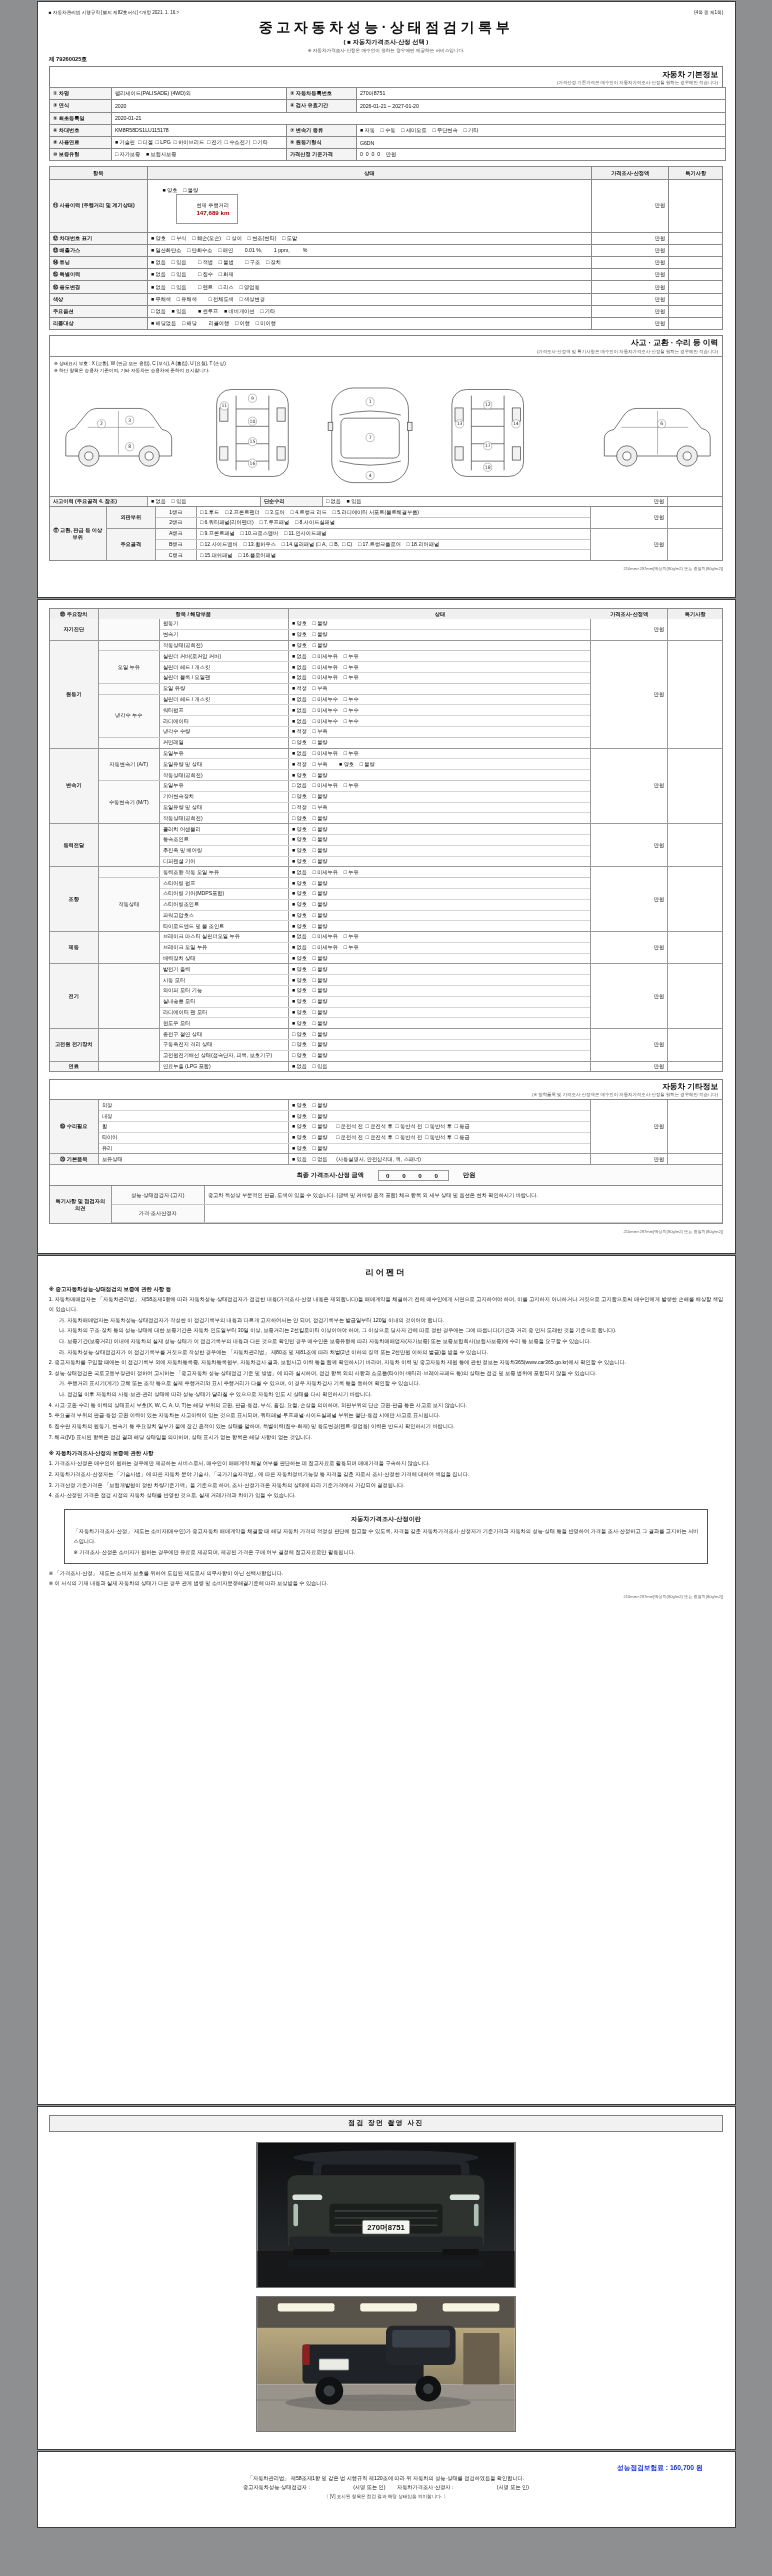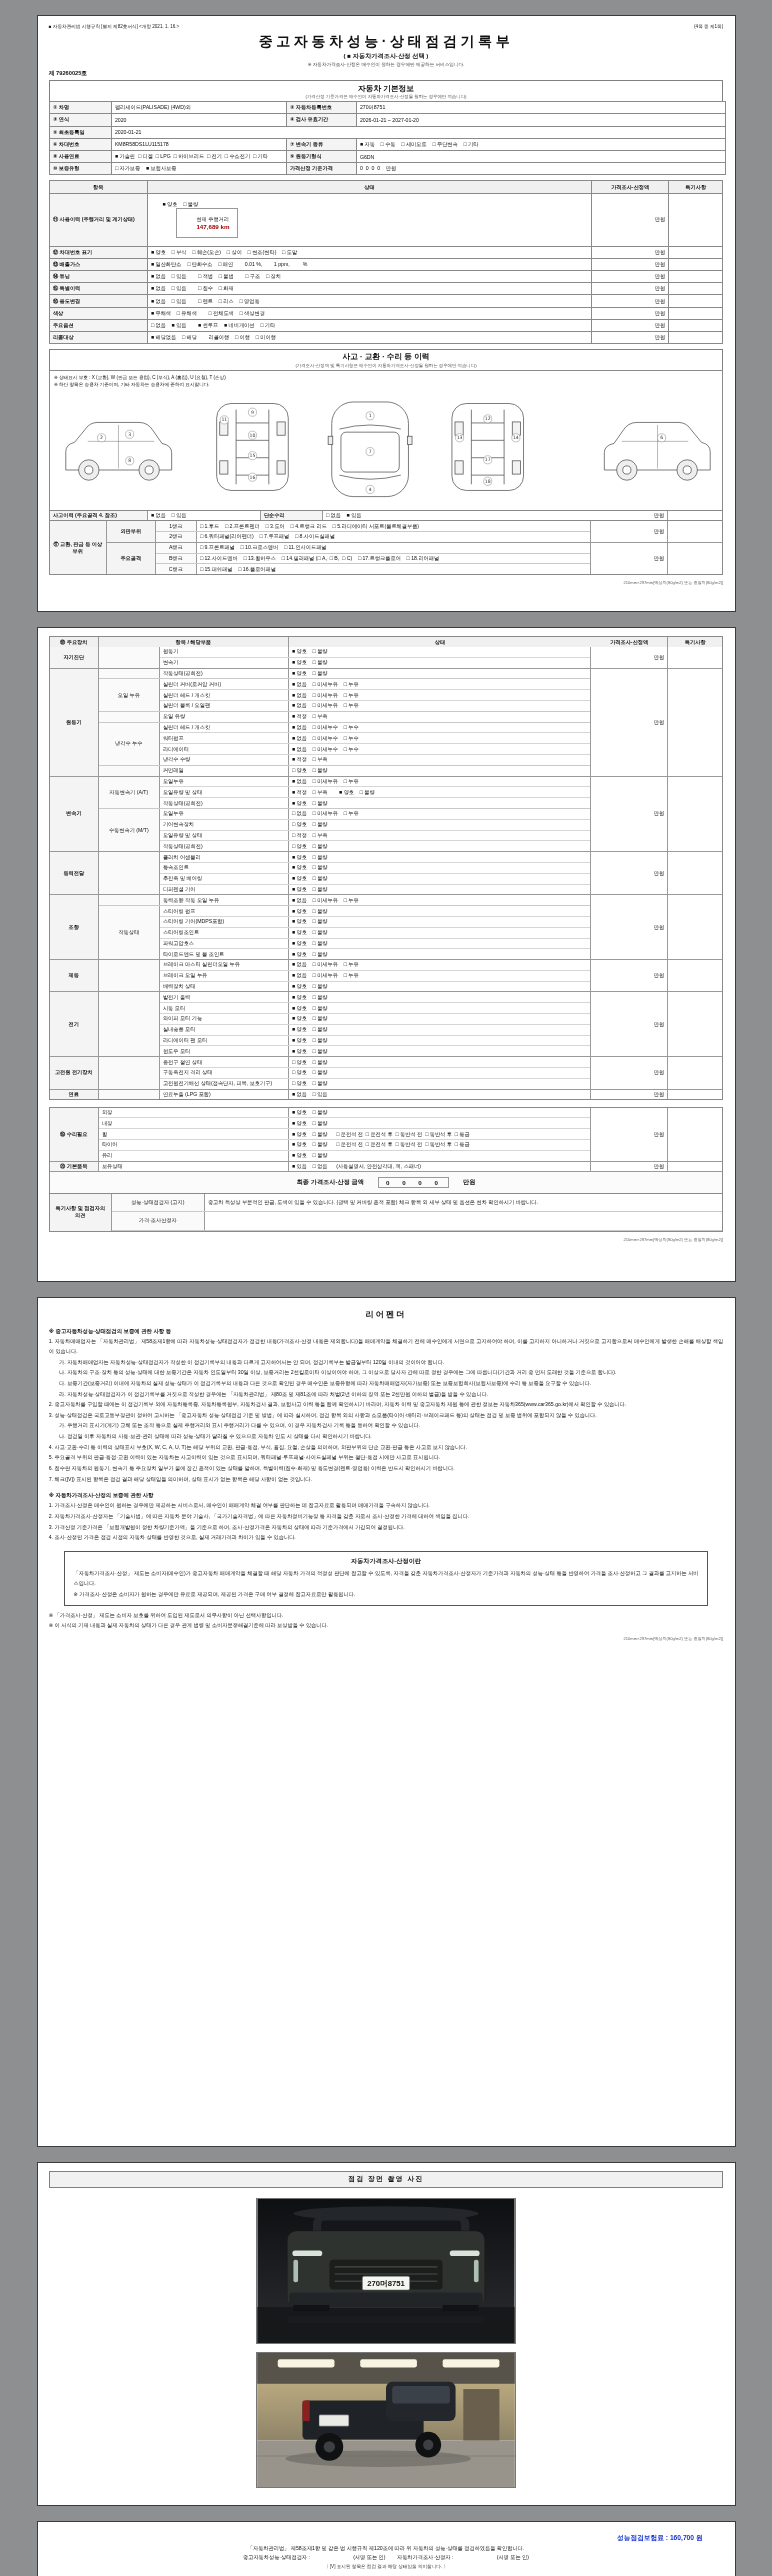--- a/index.html
+++ b/index.html
@@ -1,24 +1,24 @@
 <!DOCTYPE html>
 <html style="font-size:8.2px"><head>
 <meta charset="utf-8">
 <style>
   html,body{margin:0;padding:0;}
   body{background:#8e8f90;font-family:"Liberation Sans","DejaVu Sans",sans-serif;color:#111;}
-  .sheet{width:699px;margin:15px auto;background:#fff;border:0.5px solid #3c3c3c;padding:8.2px 11.3px;box-sizing:border-box;}
+  .sheet{width:699px;margin:1px auto;background:#fff;border:0.5px solid #3c3c3c;padding:8.2px 11.3px;box-sizing:border-box;}
   .sheet1{min-height:597px;} .sheet2{min-height:655px;} .sheet3{min-height:850px;} .sheet4{min-height:326px;} .sheet5{min-height:77px;}
   .topline{display:flex;justify-content:space-between;font-size:4.6px;color:#222;margin-bottom:4.1px;}
   .doc-title{text-align:center;font-size:14px;font-weight:bold;letter-spacing:3.6px;margin:1px 0 1px;}
   .doc-sub{text-align:center;font-size:6.2px;font-weight:bold;margin:1px 0;}
   .doc-note{text-align:center;font-size:4.6px;color:#444;margin-bottom:3.1px;}
   .doc-no{font-size:5.7px;font-weight:bold;margin:2.1px 0 2.1px;}
-  .sec-head{border:0.5px solid #808080;border-bottom:none;padding:2.1px 4.1px;text-align:center;background:#fff;}
+  .sec-head{border:0.5px solid #808080;border-bottom:none;padding:2.1px 4.1px;text-align:right;background:#fff;}
   .sec-head .t{font-size:7.7px;font-weight:bold;}
   .sec-head .s{font-size:4.4px;color:#555;margin-top:0.5px;}
   table.f{width:100%;border-collapse:collapse;font-size:5.2px;table-layout:fixed;}
   table.f td{border:0.5px solid #8a8a8a;padding:1.5px 3.1px;height:8.2px;overflow:hidden;white-space:pre-wrap;word-break:break-all;}
   td.lbl{background:#f4f4f4;font-weight:bold;}
   td.amt{text-align:right;}
   .red{color:#a00000;font-weight:bold;font-size:6.2px;}
   .blue{color:#1733cf;font-weight:bold;}
   .mile-box{display:inline-block;border:0.5px solid #999;padding:1px 5.2px;margin-left:13.4px;}
   .legend{font-size:4.6px;margin:2.1px 1px;}
@@ -741,20 +741,24 @@
               </div>
             </div>
           <div class="ic w-amt">만원</div>
           <div class="ic w-note"></div>
         </div>
       </div>
   </div>
 
   <div style="height:6.2px"></div>
 
+  <div class="sec-head">
+    <div class="t">자동차 기타정보</div>
+    <div class="s">(※ 장착품목 및 가격조사·산정액은 매수인이 자동차가격조사·산정을 원하는 경우에만 적습니다)</div>
+  </div>
   <div class="ftbl">
     <div>
 
         <div class="grp">
           <div class="ic devcell cent w-dev" style="white-space:normal;">⑲ 수리필요</div>
           <div class="grp-rows">
 
               <div class="sub-row">
                 <div class="sub-items">
 

